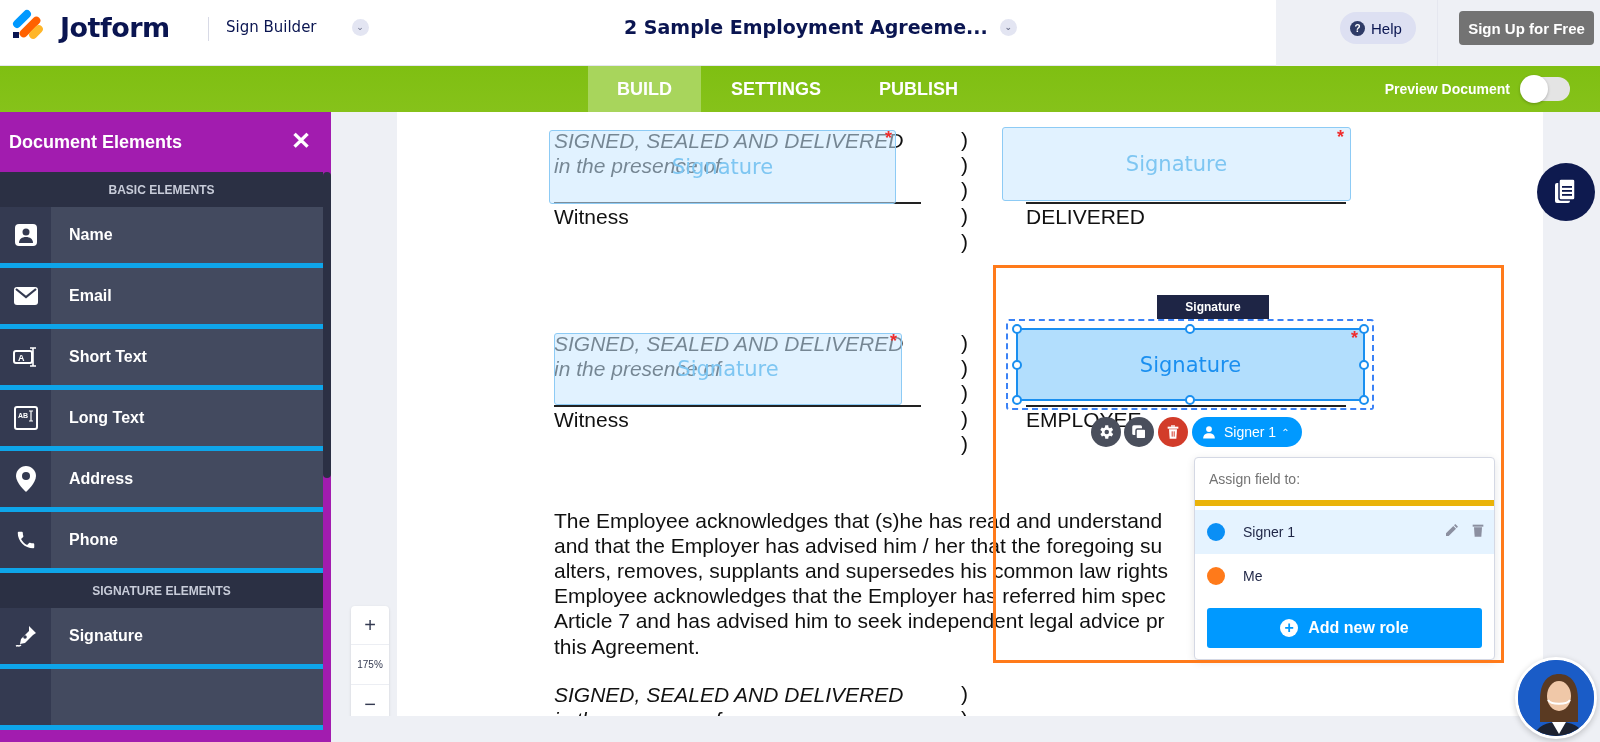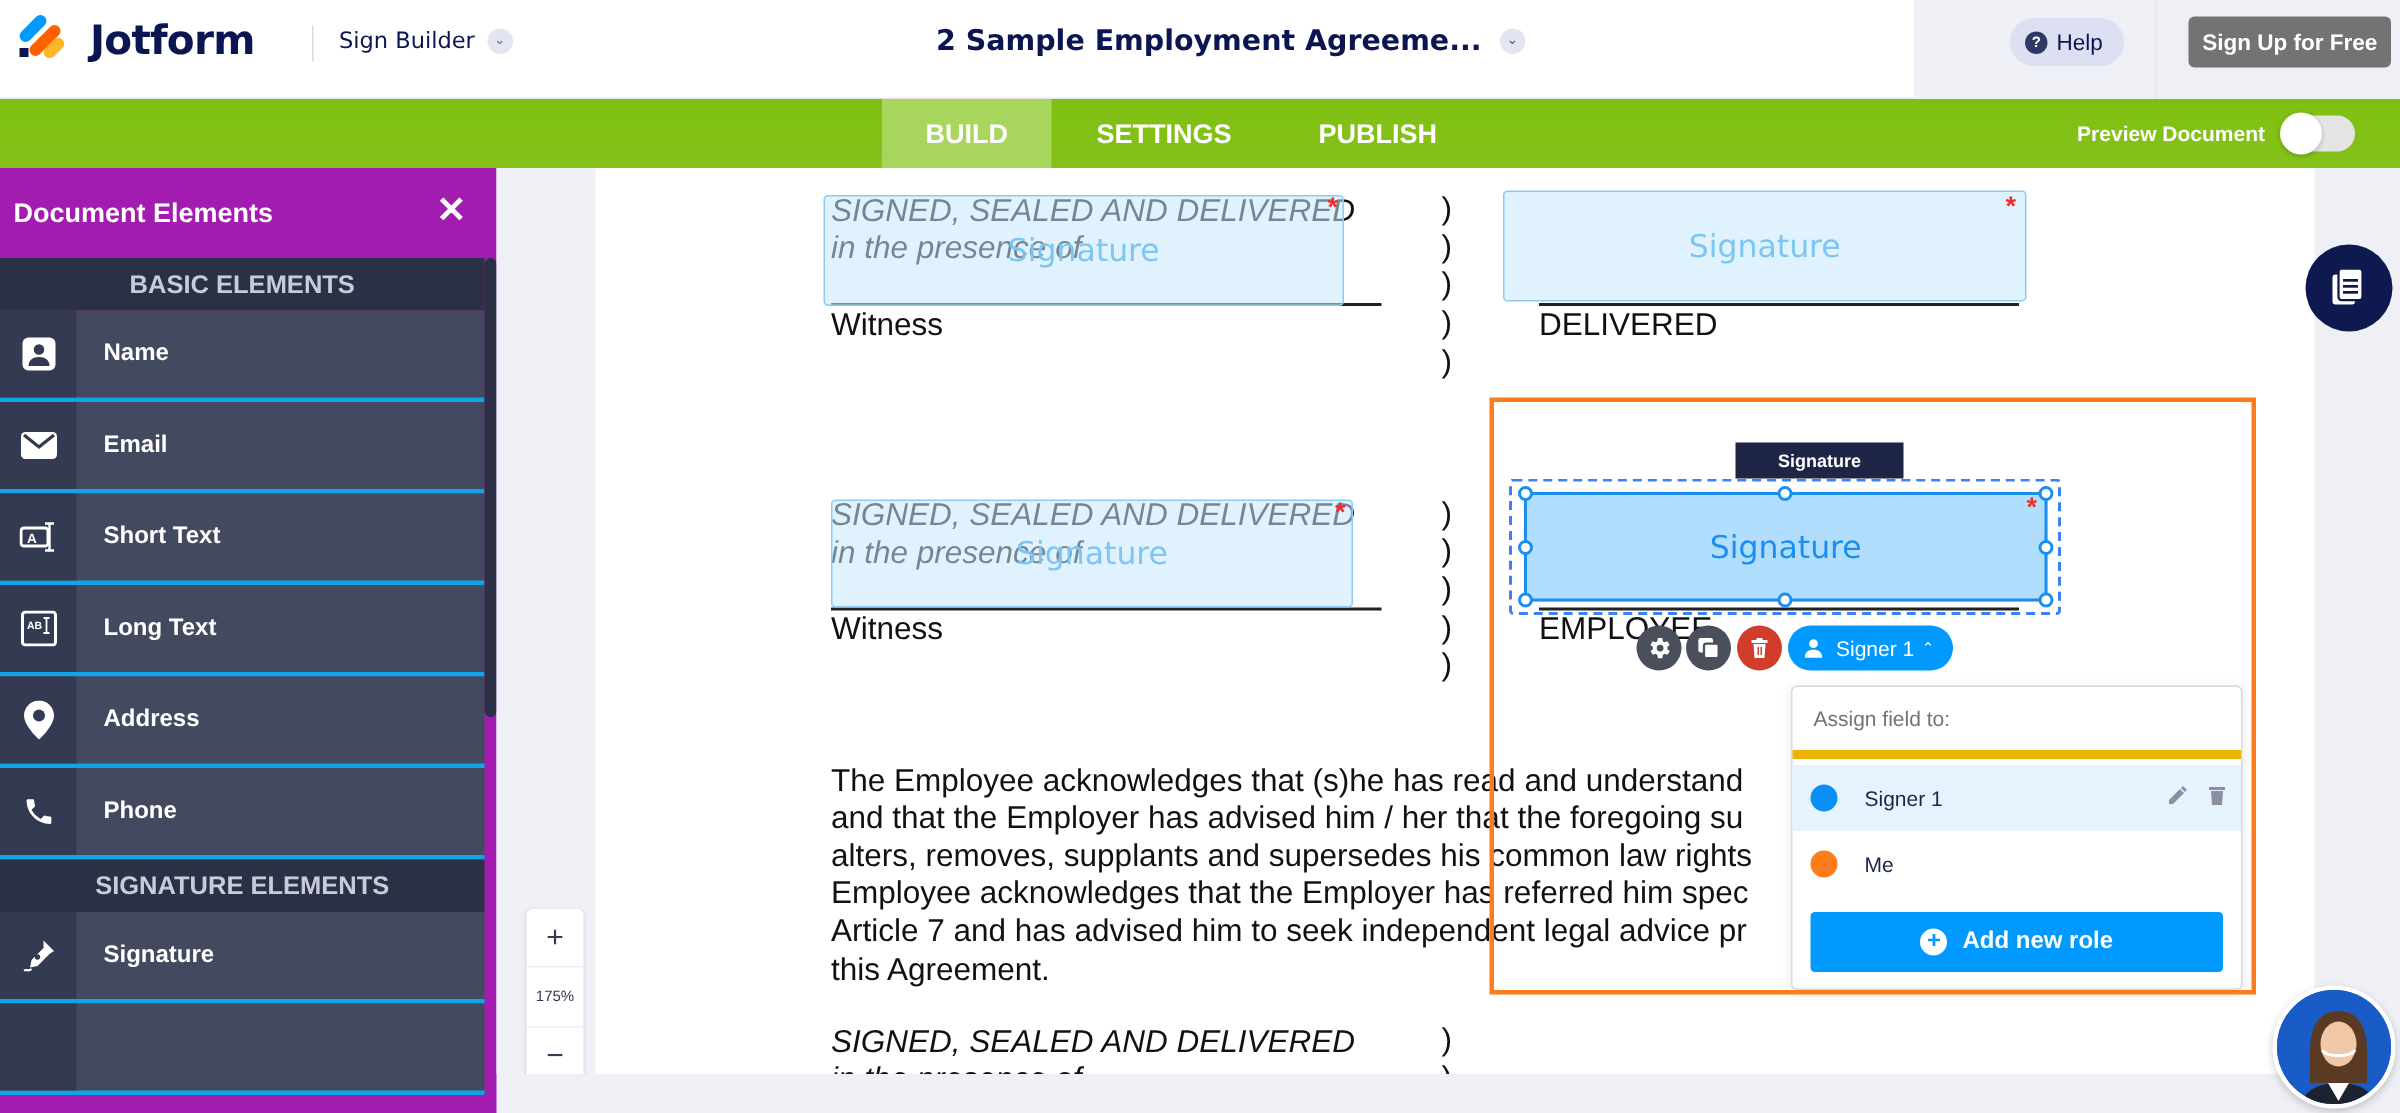--- a/index.html
+++ b/index.html
@@ -5,42 +5,42 @@
   * { box-sizing: border-box; margin: 0; padding: 0; }
   html, body { width: 1600px; height: 742px; overflow: hidden; background: #eef0f5; font-family: "Liberation Sans", sans-serif; }
 
   
   .topbar { position: absolute; left: 0; top: 0; width: 1276px; height: 66px; background: #fff; border-bottom: 1px solid #e5e7ef; }
   .logo { position: absolute; left: 12px; top: 10px; display: flex; align-items: center; }
   .logo-mark { width: 32px; height: 34px; position: relative; }
   .logo-mark span { position: absolute; border-radius: 6px; width: 8px; height: 22px; transform: rotate(45deg); }
   .logo-text { font-family: "DejaVu Sans", sans-serif; font-weight: bold; font-size: 27px; color: #0a1551; margin-left: 16px; letter-spacing: -0.5px; }
   .divider-v { position: absolute; left: 208px; top: 17px; width: 1px; height: 24px; background: #d8dae6; }
-  .builder { position: absolute; left: 226px; top: 18px; display: flex; align-items: center; font-family: "DejaVu Sans", sans-serif; font-size: 15px; color: #0a1551; }
+  .builder { position: absolute; left: 226px; top: 18px; display: flex; align-items: center; font-family: "DejaVu Sans", sans-serif; font-size: 15px; color: #0a1551; gap: 27px; }
   .chev-circle { width: 17px; height: 17px; border-radius: 50%; background: #e3e5f2; display: inline-flex; align-items: center; justify-content: center; margin-left: 8px; font-size: 9px; color: #6b6f8a; }
   .doc-title { position: absolute; left: 624px; top: 16px; display: flex; align-items: center; font-family: "DejaVu Sans", sans-serif; font-weight: bold; font-size: 19px; color: #0a1551; }
   .help-btn { position: absolute; left: 1340px; top: 12px; height: 32px; padding: 0 14px 0 10px; border-radius: 16px; background: #dde0f2; display: flex; align-items: center; font-size: 15px; color: #0a1551; }
   .help-icon { width: 15px; height: 15px; border-radius: 50%; background: #2e3a66; color: #fff; font-size: 10px; font-weight: bold; display: inline-flex; align-items: center; justify-content: center; margin-right: 6px; }
   .v-sep { position: absolute; left: 1437px; top: 0; width: 1px; height: 66px; background: #e5e7ef; }
   .signup-btn { position: absolute; left: 1459px; top: 11px; width: 135px; height: 34px; background: #737373; color: #fff; font-weight: bold; font-size: 15px; border-radius: 4px; display: flex; align-items: center; justify-content: center; }
 
   
   .navbar { position: absolute; left: 0; top: 66px; width: 1600px; height: 46px; background: linear-gradient(#7fbf12, #86c21a); }
   .nav-tab { position: absolute; top: 0; height: 46px; display: flex; align-items: center; justify-content: center; color: #fff; font-weight: bold; font-size: 18px; }
   .nav-tab.active { background: #a8d55c; }
   .preview { position: absolute; right: 30px; top: 0; height: 46px; display: flex; align-items: center; color: #fff; font-weight: bold; font-size: 14px; }
   .toggle { width: 48px; height: 24px; border-radius: 12px; background: #e4e4e4; margin-left: 12px; position: relative; }
   .toggle::after { content: ""; position: absolute; left: -2px; top: -2px; width: 28px; height: 28px; border-radius: 50%; background: #fff; box-shadow: 0 1px 3px rgba(0,0,0,0.25); }
 
   
   .sidebar { position: absolute; left: 0; top: 112px; width: 331px; height: 630px; background: #a21caf; }
   .sb-head { height: 60px; display: flex; align-items: center; padding-left: 9px; color: #fff; font-weight: bold; font-size: 18px; position: relative; }
   .sb-close { position: absolute; right: 20px; top: 15px; color: #fff; font-size: 24px; line-height: 28px; }
-  .sb-section { height: 35px; background: #2b3044; color: #c8ccd9; font-size: 17px; font-weight: bold; display: flex; align-items: center; justify-content: center; width: 323px; }
-  .sb-item { height: 61px; width: 323px; display: flex; background: #434a5f; border-bottom: 3px solid #0ea5e9; align-items: center; }
+  .sb-section { height: 35px; background: #2b3044; color: #c8ccd9; font-size: 12px; font-weight: bold; display: flex; align-items: center; justify-content: center; width: 323px; }
+  .sb-item { height: 61px; width: 323px; display: flex; background: #434a5f; border-bottom: 5px solid #0ea5e9; align-items: center; }
   .sb-icon { width: 51px; height: 100%; background: #343a51; display: flex; align-items: center; justify-content: center; }
   .sb-label { padding-left: 18px; display: flex; align-items: center; color: #fff; font-size: 16px; font-weight: bold; }
   .sb-scroll { position: absolute; left: 323px; top: 60px; width: 8px; height: 306px; background: #2b3044; border-radius: 4px; }
 
   
   .canvas { position: absolute; left: 331px; top: 112px; width: 1269px; height: 604px; background: #eef0f5; overflow: hidden; }
   .page { position: absolute; left: 66px; top: 0; width: 1146px; height: 630px; background: #fff; }
   .doc-text { position: absolute; font-family: "Liberation Sans", sans-serif; font-size: 21px; color: #111; line-height: 25px; white-space: nowrap; }
   .italic { font-style: italic; }
   .paren { position: absolute; font-family: "Liberation Sans", sans-serif; font-size: 21px; color: #111; }

